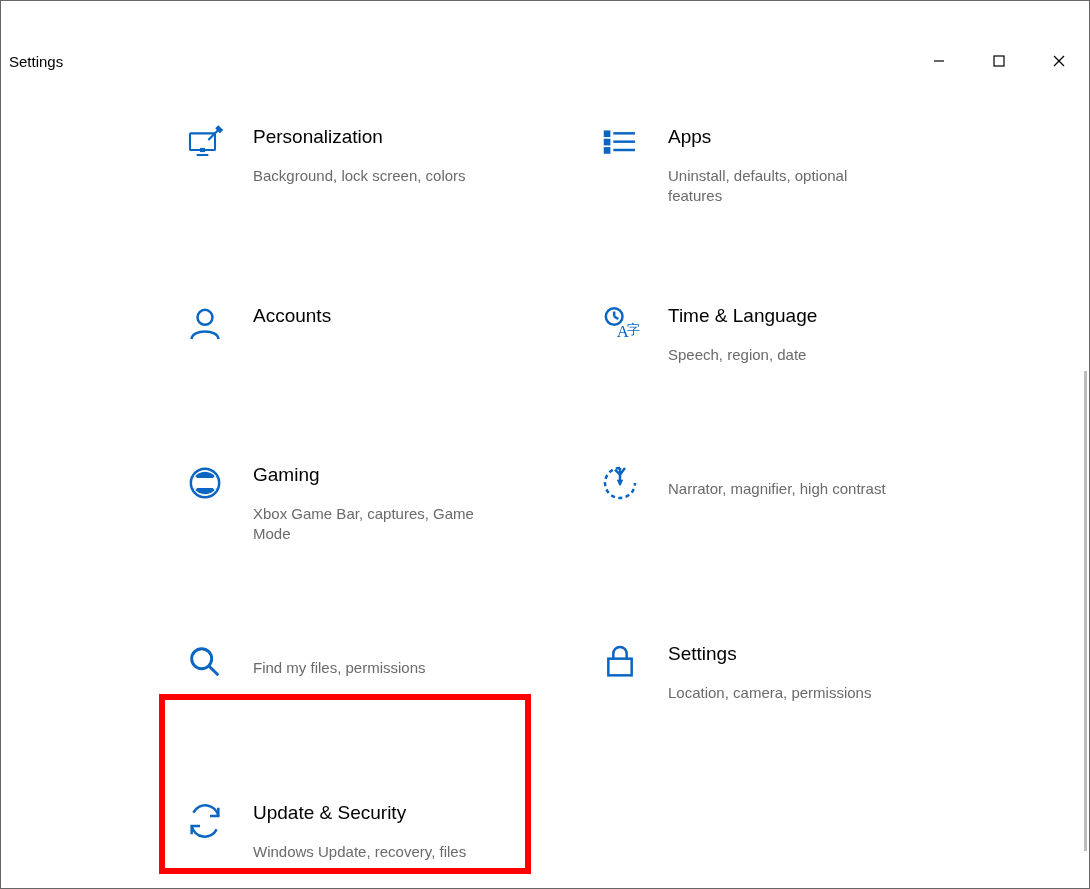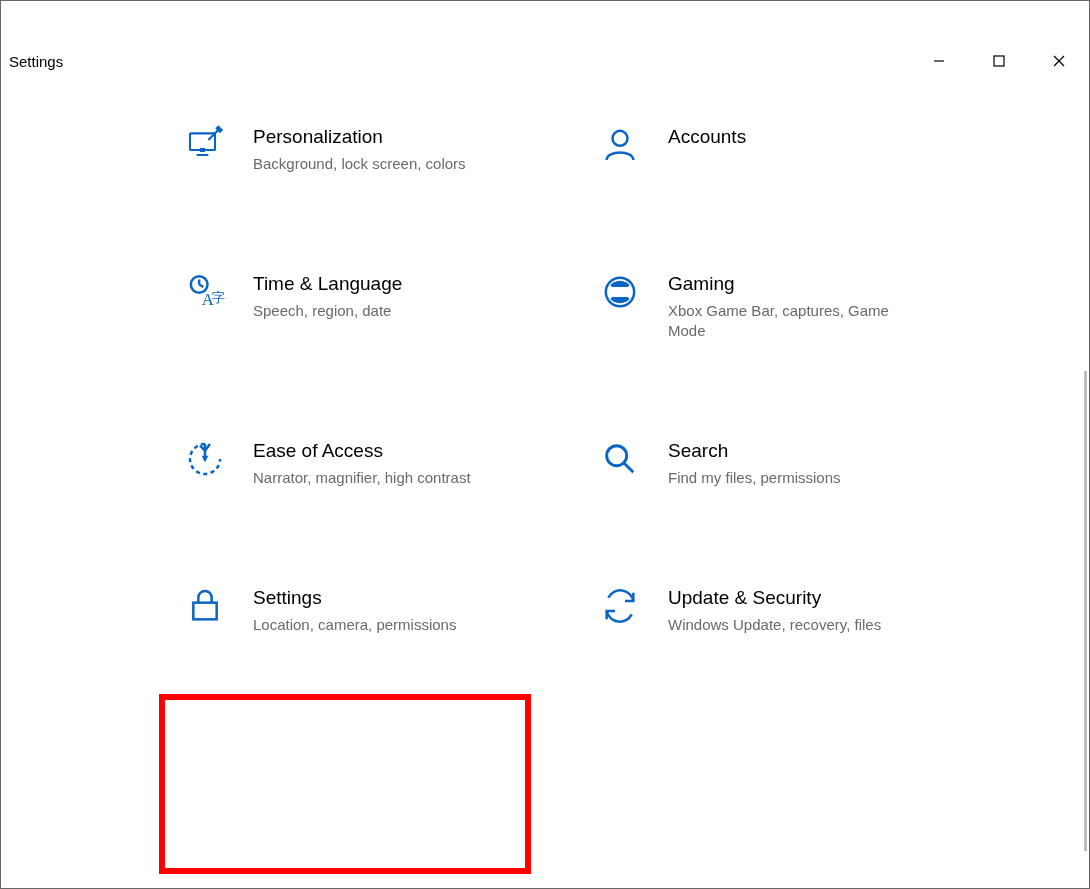--- a/index.html
+++ b/index.html
@@ -81,21 +81,21 @@
   }
   .tile-title {
     font-size: 19px;
     color: #000;
     line-height: 1.3;
   }
   .tile-sub {
     font-size: 15px;
     color: #6a6a6a;
     line-height: 1.35;
-    margin-top: 4px;
+    margin-top: 16px;
   }
   .highlight {
     position: absolute;
     border: 6px solid #ff0000;
     pointer-events: none;
   }
   
   .scroll-hint {
     position: absolute;
     right: 2px;
@@ -146,20 +146,38 @@
               <path d="M40 2 L44 6 L42 8 L38 4 Z" fill="#0a66c2"></path>
             </svg>
           </span>
         </div>
         <div class="text-col">
           <div class="tile-title">Personalization</div>
           <div class="tile-sub">Background, lock screen, colors</div>
         </div>
       </div>
 
+      <div class="tile">
+        <div class="icon-col">
+          <span>
+            <svg viewBox="0 0 48 48" fill="none" stroke="#0a66c2" stroke-width="3">
+              <rect x="6" y="8" width="5" height="5" fill="#0a66c2"></rect>
+              <rect x="6" y="18" width="5" height="5" fill="#0a66c2"></rect>
+              <rect x="6" y="28" width="5" height="5" fill="#0a66c2"></rect>
+              <line x1="16" y1="10" x2="42" y2="10"></line>
+              <line x1="16" y1="20" x2="42" y2="20"></line>
+              <line x1="16" y1="30" x2="42" y2="30"></line>
+            </svg>
+          </span>
+        </div>
+        <div class="text-col">
+          <div class="tile-title">Apps</div>
+          <div class="tile-sub">Uninstall, defaults, optional features</div>
+        </div>
+      </div>
 
       <div class="tile">
         <div class="icon-col">
           <span>
             <svg viewBox="0 0 48 48" fill="none" stroke="#0a66c2" stroke-width="3">
               <circle cx="24" cy="16" r="9"></circle>
               <path d="M8 42 C8 30 40 30 40 42"></path>
             </svg>
           </span>
         </div>
@@ -210,36 +228,34 @@
             <svg viewBox="0 0 48 48" fill="none" stroke="#0a66c2" stroke-width="3">
               <path d="M24 6 A18 18 0 1 0 42 24" stroke-dasharray="5 4"></path>
               <path d="M30 6 L24 14 L18 8" fill="none"></path>
               <line x1="24" y1="6" x2="24" y2="26"></line>
               <polyline points="30,6 24,14 24,6" fill="#0a66c2" stroke="none" opacity="0"></polyline>
               <polygon points="24,28 20,20 28,20" fill="#0a66c2" stroke="none"></polygon>
             </svg>
           </span>
         </div>
         <div class="text-col">
-          <div class="tile-title">Ease of Access</div>
           <div class="tile-sub">Narrator, magnifier, high contrast</div>
         </div>
       </div>
 
       <div class="tile">
         <div class="icon-col">
           <span>
             <svg viewBox="0 0 48 48" fill="none" stroke="#0a66c2" stroke-width="3.5">
               <circle cx="20" cy="20" r="12"></circle>
               <line x1="29" y1="29" x2="40" y2="40"></line>
             </svg>
           </span>
         </div>
         <div class="text-col">
-          <div class="tile-title">Search</div>
           <div class="tile-sub">Find my files, permissions</div>
         </div>
       </div>
 
       <div class="tile">
         <div class="icon-col">
           <span>
             <svg viewBox="0 0 48 48" fill="none" stroke="#0a66c2" stroke-width="3">
               <rect x="10" y="20" width="28" height="20"></rect>
               <path d="M16 20 v-6 a8 8 0 0 1 16 0 v6"></path>

